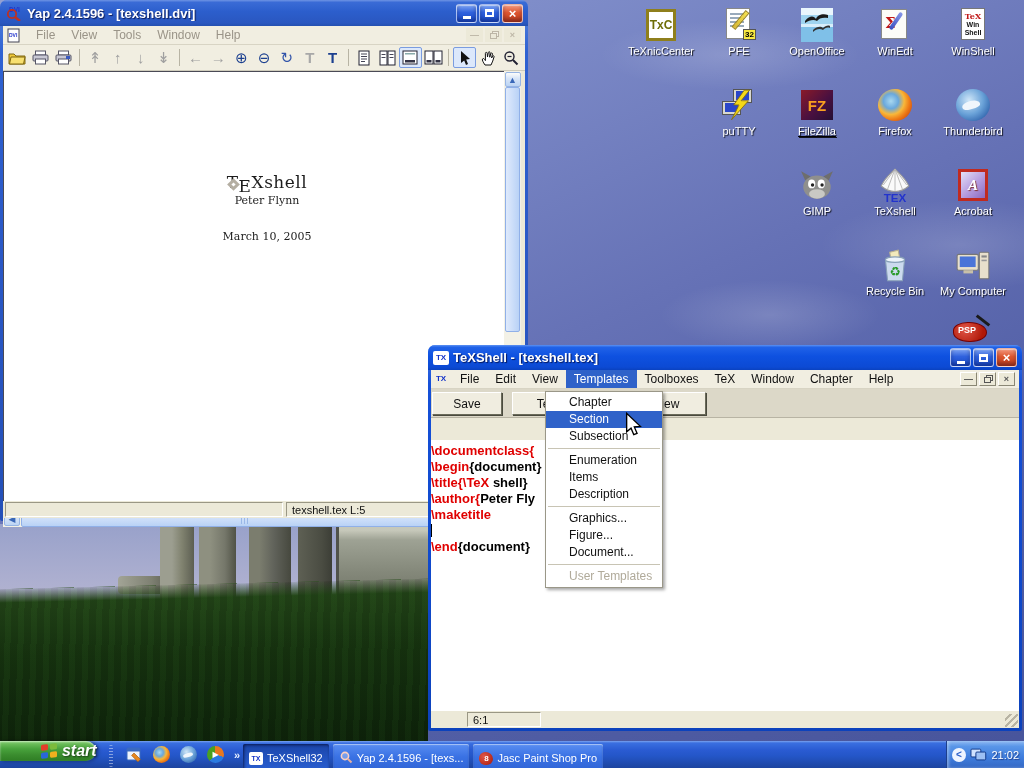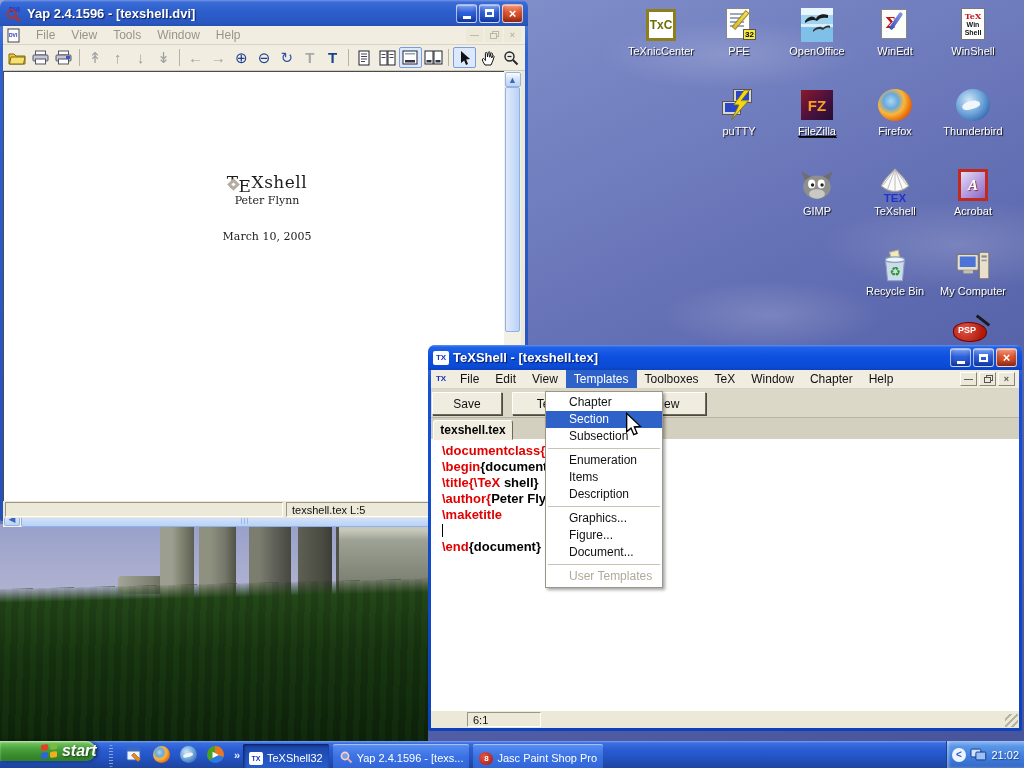--- a/index.html
+++ b/index.html
@@ -78,21 +78,21 @@
   
   #texshell { left:428px; top:345px; width:594px; height:386px; background:linear-gradient(#4a7de8,#1550d8 10%,#0f49cc 60%,#0c42bc 100%); z-index:10; }
   #texshell .titlebar { height:25px; background:linear-gradient(#5e92f2,#2062e8 9%,#0e51e0 45%,#0c4ad4 88%,#0a42c0 100%); }
   #texshell .client { top:25px; }
   #ts-menubar { top:0; height:19px; color:#111; }
   #ts-menubar .menuitem.active { background:#2f62c9; color:#fff; }
   #ts-toolbar { position:absolute; left:0; right:0; top:19px; height:29px; background:#dcd8c8; border-bottom:1px solid #b8b4a4; }
   .pushbtn { position:absolute; top:3px; height:23px; background:#f0ede0; border:1px solid; border-color:#fff #6a6a5a #6a6a5a #fff; box-shadow:1px 1px 0 #4a4a3e; font-size:12px; color:#111; display:flex; align-items:center; justify-content:center; }
   #tabrow { position:absolute; left:0; right:0; top:48px; height:22px; background:#d4d0c0; border-bottom:1px solid #fff; }
   #tab1 { position:absolute; left:2px; top:2px; width:80px; height:20px; background:#f0ede0; border:1px solid; border-color:#fff #6a6a5a transparent #fff; border-radius:3px 3px 0 0; font:bold 12px/19px "Liberation Sans",sans-serif; text-align:center; }
-  #editor { position:absolute; left:0; right:0; top:70px; bottom:17px; background:#fff; padding:3px 0 0 11px; font:bold 13px/16px "Liberation Sans",sans-serif; white-space:pre; overflow:hidden; }
+  #editor { position:absolute; left:0; right:0; top:70px; bottom:17px; background:#fff; padding:3px 0 0 0; font:bold 13px/16px "Liberation Sans",sans-serif; white-space:pre; overflow:hidden; }
   .codeline { height:16px; }
   .codeline .cmd { color:#e00000; }
   .codeline .txt { color:#000; }
   .caret { display:inline-block; width:1px; height:13px; background:#000; vertical-align:-2px; }
   #ts-status { height:17px;padding-left:36px; }
 
   
   #dropdown { position:absolute; left:114px; top:21px; width:118px; background:#fff; border:1px solid #9a9788; box-shadow:2px 2px 3px rgba(0,0,0,.35); z-index:30; padding:2px 0; }
   .dditem { height:17px; line-height:17px; font-size:12px; color:#111; padding-left:23px; white-space:nowrap; }
   .dditem.hl { background:#2f62c9; color:#fff; }
@@ -499,23 +499,20 @@
             <span class="g-rest"></span>
           </span>
         <span class="mdictl">×</span>
       </span>
     </div>
     <div id="ts-toolbar">
         <div class="pushbtn" style="left: 1px; width: 70px;">Save</div>
         <div class="pushbtn" style="left: 81px; width: 70px;">TeX</div>
         <div class="pushbtn" style="left: 179px; width: 96px;">Preview</div>
       </div>
-    <div id="tabrow">
-      <div id="tab1">texshell.tex</div>
-    </div>
     <div id="editor"><div class="codeline"><span class="cmd">\documentclass{</span></div><div class="codeline"><span class="cmd">\begin</span><span class="txt">{document}</span></div><div class="codeline"><span class="cmd">\title{\TeX</span><span class="txt"> shell}</span></div><div class="codeline"><span class="cmd">\author{</span><span class="txt">Peter Fly</span></div><div class="codeline"><span class="cmd">\maketitle</span></div><div class="codeline"><span class="caret"></span></div><div class="codeline"><span class="cmd">\end</span><span class="txt">{document}</span></div></div>
     <div class="statusbar" id="ts-status">
       <span class="spanel" style="width:74px">6:1</span>
       <span class="grip"></span>
     </div>
     <div id="dropdown">
         <div class="dditem">Chapter</div>
         <div class="dditem hl">Section</div>
         <div class="dditem">Subsection</div>
         <div class="ddsep"></div>

